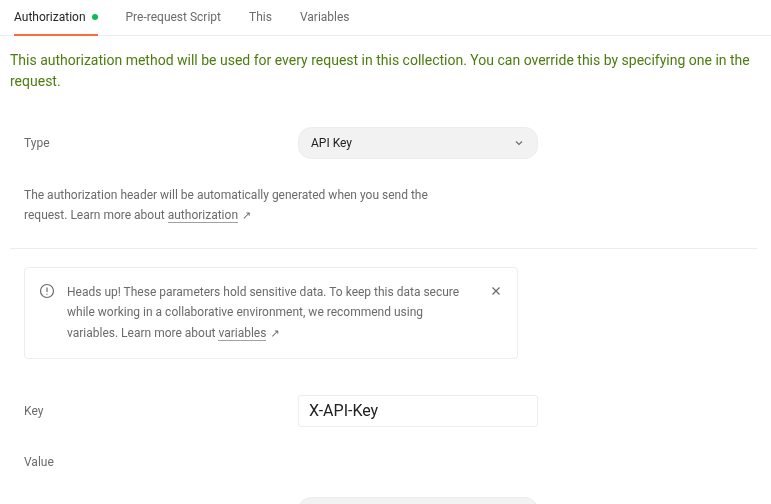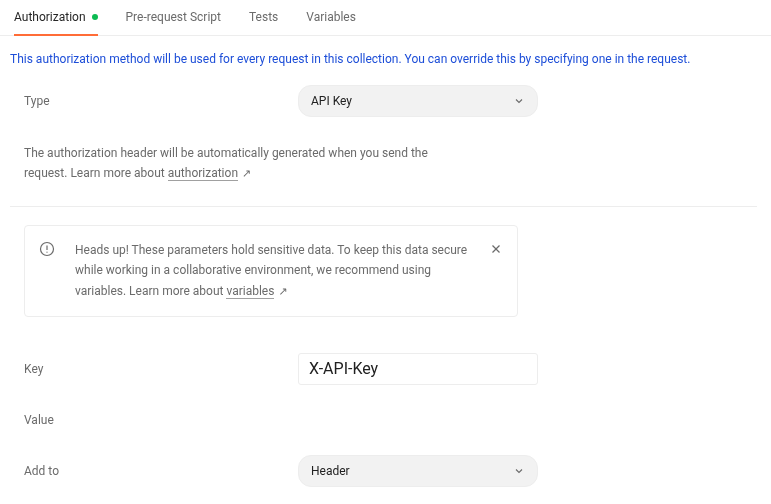--- a/index.html
+++ b/index.html
@@ -37,24 +37,24 @@
     width: 6px;
     height: 6px;
     border-radius: 50%;
     background: #0cbb52;
     display: inline-block;
   }
   .content {
     padding: 14px 14px 14px 10px;
   }
   .description {
-    font-size: 12px;
-    color: #1d4ed8;
+    font-size: 14px;
+    color: #4d7c0f;
     line-height: 1.5;
-    margin-bottom: 7px;
+    margin-bottom: 25px;
   }
   .row {
     display: flex;
     align-items: center;
     margin: 0 0 0 14px;
     padding: 10px 0;
     gap: 18px;
   }
   .row-label {
     width: 256px;
@@ -125,21 +125,21 @@
     margin: 22px 0 18px 0;
   }
   .notice {
     margin: 0 0 0 14px;
     width: 494px;
     border: 1px solid #ededed;
     border-radius: 4px;
     padding: 14px 14px 14px 14px;
     display: flex;
     align-items: flex-start;
-    gap: 20px;
+    gap: 12px;
     position: relative;
   }
   .notice-icon {
     flex: 0 0 auto;
     color: #6b6b6b;
     margin-top: 1px;
   }
   .notice-text {
     flex: 1;
     color: #6b6b6b;
@@ -167,21 +167,21 @@
 
 <div class="tabs">
   <div class="tab active">
     <span>Authorization</span>
     <span class="dot"></span>
   </div>
   <div class="tab">
     <span>Pre-request Script</span>
   </div>
   <div class="tab">
-    <span>Tests</span>
+    <span>This</span>
   </div>
   <div class="tab">
     <span>Variables</span>
   </div>
 </div>
 
 <div class="content">
   <div class="description">This authorization method will be used for every request in this collection. You can override this by specifying one in the request.</div>
 
   <div class="row">

